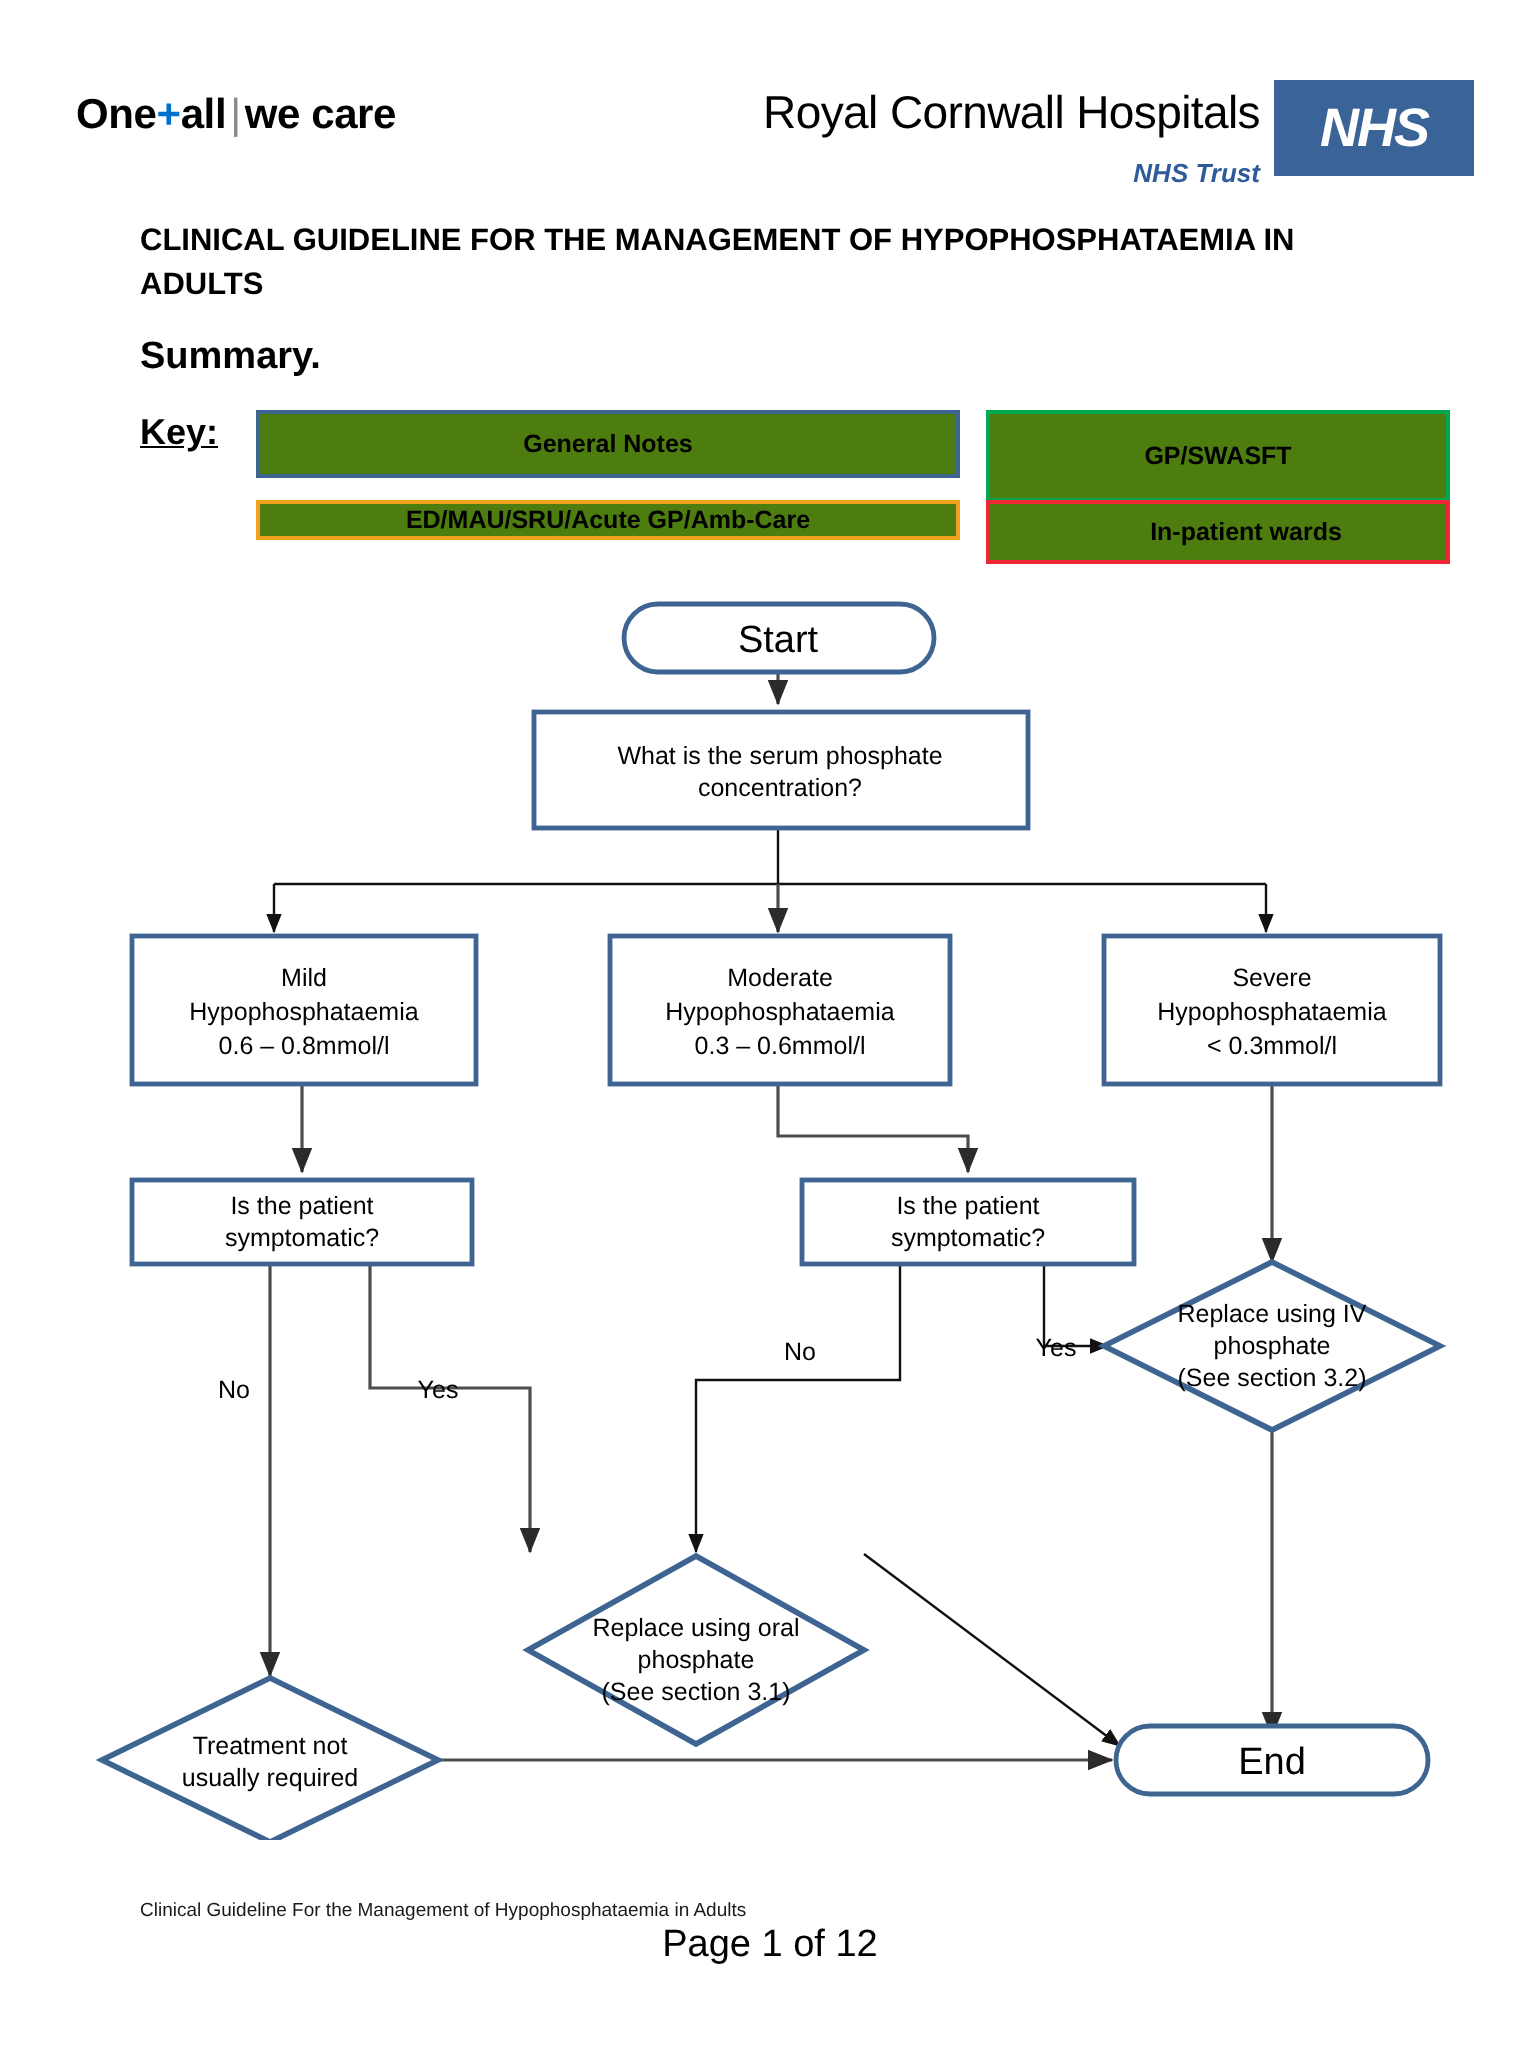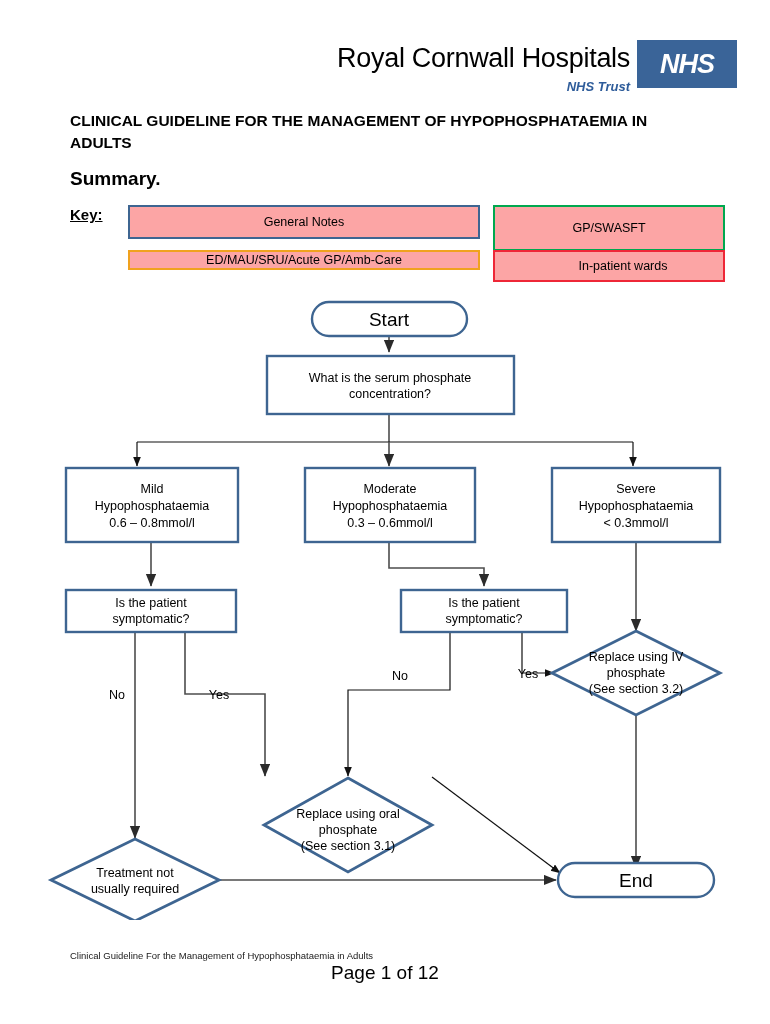--- a/index.html
+++ b/index.html
@@ -39,21 +39,21 @@
   }
   .header-strapline .bar {
     color: #8a8a8a;
     font-weight: normal;
     padding: 0 2px;
   }
   .trust-name {
     position: absolute;
     right: 140px;
     top: 5px;
-    font-size: 27px;
+    font-size: 23px;
     font-weight: normal;
     letter-spacing: -0.3px;
     white-space: nowrap;
     color: #000;
   }
   .nhs-logo {
     position: absolute;
     right: 33px;
     top: 2px;
     width: 100px;
@@ -98,33 +98,34 @@
     top: 168px;
     font-size: 19px;
     font-weight: bold;
   }
 
   
   .key-label {
     position: absolute;
     left: 70px;
     top: 206px;
-    font-size: 15px;
+    font-size: 18px;
     font-weight: bold;
     text-decoration: underline;
   }
   .key-box {
     position: absolute;
     box-sizing: border-box;
-    background: #fca5a5;
+    background: #4d7c0f;
     display: flex;
     align-items: center;
     justify-content: center;
     font-size: 12.5px;
     color: #000;
+    font-weight: bold;
   }
   #key-general-notes { left: 128px; top: 205px; width: 352px; height: 34px; border: 2px solid #3E6591; }
   #key-gp-swasft    { left: 493px; top: 205px; width: 232px; height: 46px; border: 2px solid #0369a1; }
   #key-ed-mau       { left: 128px; top: 250px; width: 352px; height: 20px; border: 2px solid #F0A21E; }
   #key-inpatient    { left: 493px; top: 250px; width: 232px; height: 32px; border: 2px solid #EE2737; }
 
   
   .flow {
     position: absolute;
     left: 0;
@@ -189,20 +190,23 @@
     width: 770px;
     text-align: center;
     font-size: 19px;
     color: #000;
   }
 </style>
 </head>
 <body>
 
 <div class="header">
+  <div class="header-strapline">
+    <span>One</span><span class="plus">+</span><span>all</span><span class="bar">|</span><span>we care</span>
+  </div>
   <div class="trust-name">Royal Cornwall Hospitals</div>
   <div class="nhs-logo">
     <span>NHS</span>
   </div>
   <div class="nhs-trust-sub">NHS Trust</div>
 </div>
 
 <div class="doc-title">CLINICAL GUIDELINE FOR THE MANAGEMENT OF HYPOPHOSPHATAEMIA IN ADULTS</div>
 <div class="doc-summary">Summary.</div>
 

